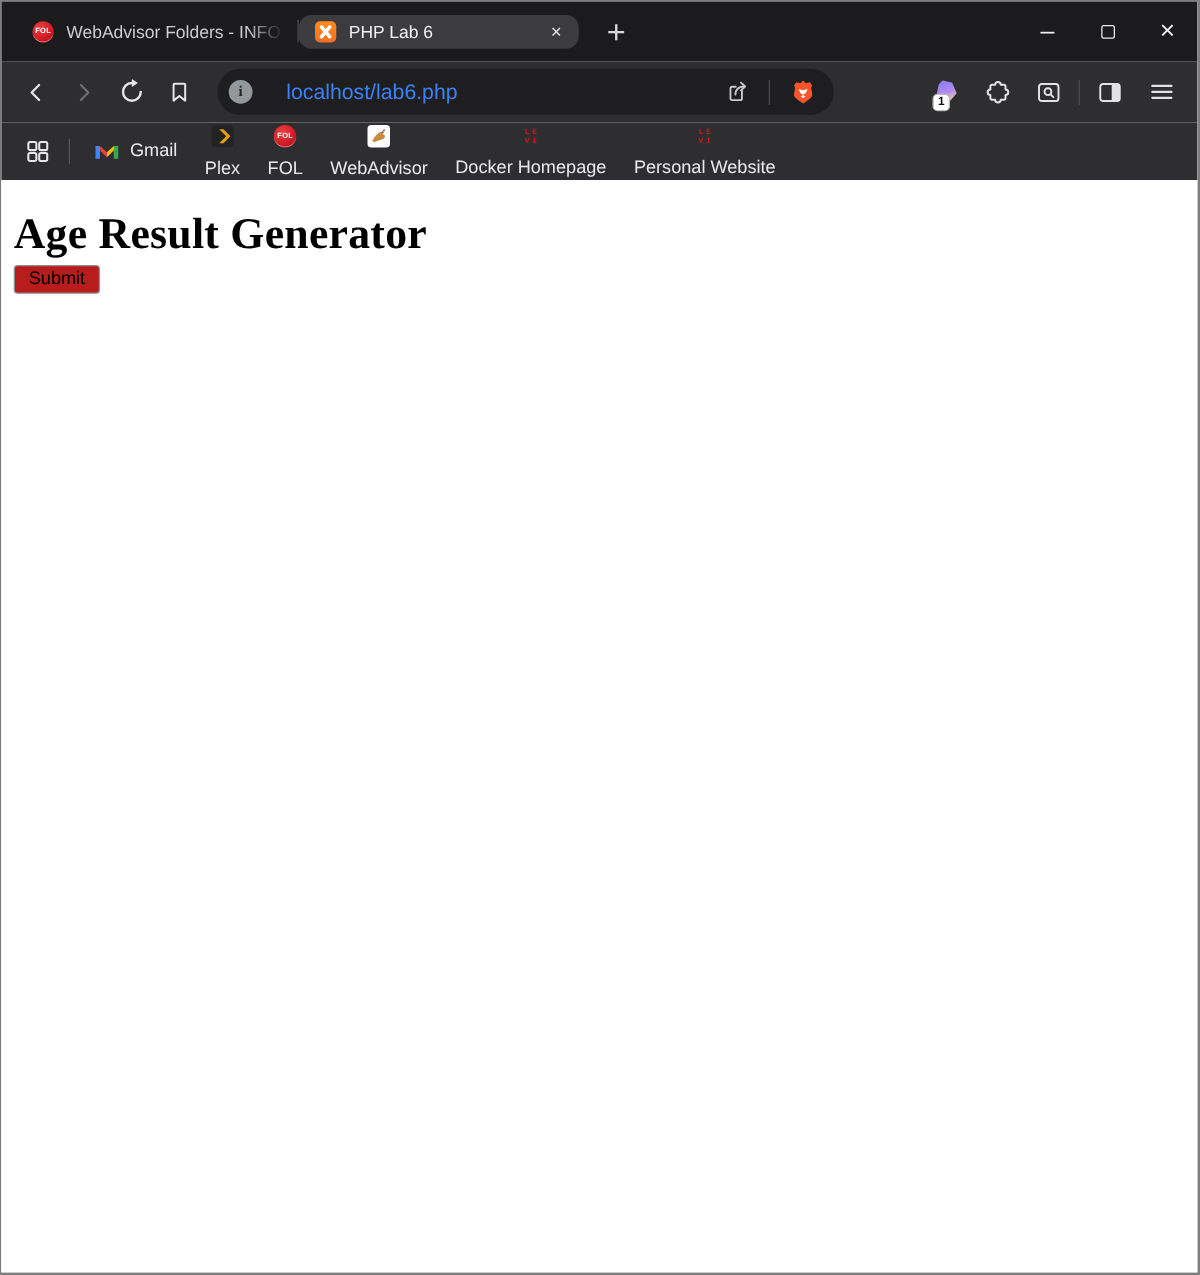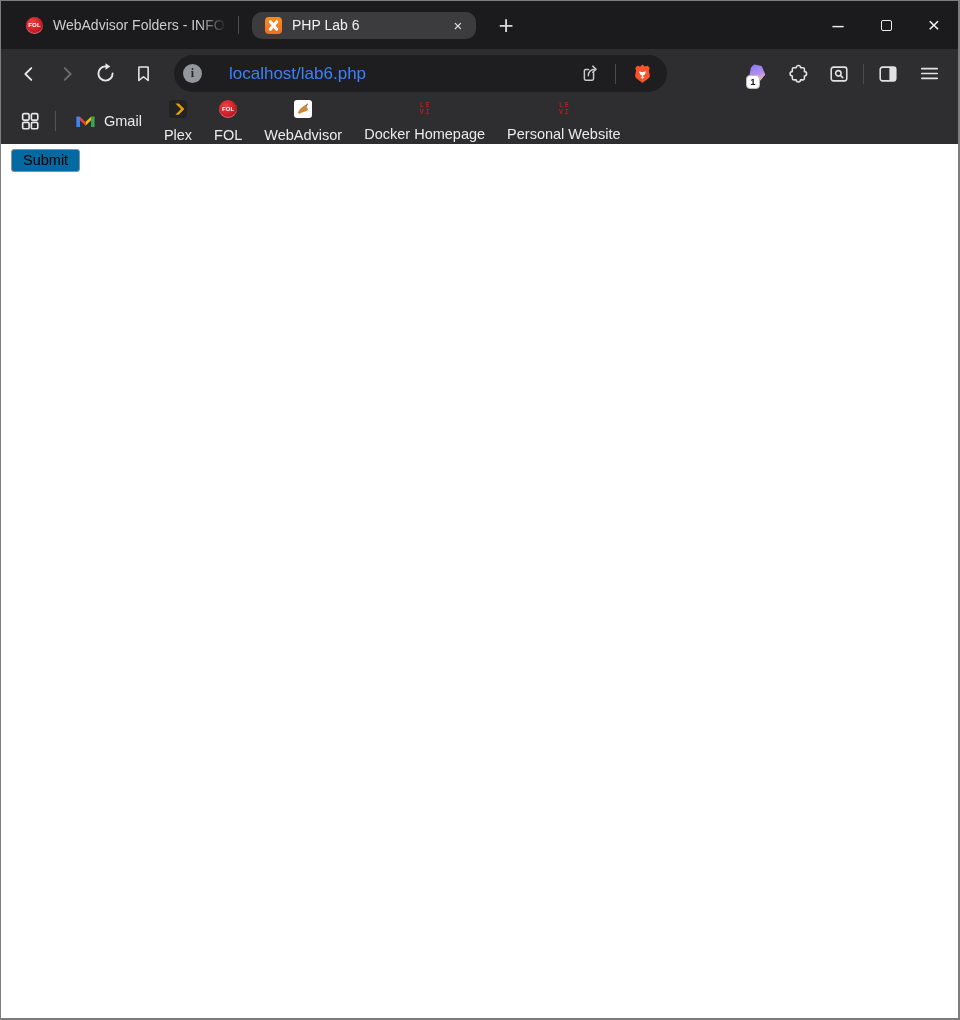--- a/index.html
+++ b/index.html
@@ -12,21 +12,21 @@
     overflow:hidden; background:#fff;
   }
 
   
   .tabbar { height:48px; flex:0 0 48px; background:#1b1b1d; display:flex; align-items:center; padding-left:12px; }
   .tab { width:225px; height:48px; display:flex; align-items:center; gap:10px; padding:0 8px 0 13px; color:#cdcdcf; font-size:14px; cursor:default; }
   .tab-title { flex:1; overflow:hidden; white-space:nowrap;
     -webkit-mask-image:linear-gradient(90deg,#000 82%,transparent 98%);
             mask-image:linear-gradient(90deg,#000 82%,transparent 98%); }
   .tab-divider { width:1px; height:18px; background:#4d4d4f; flex:0 0 1px; }
-  .tab.active { width:224px; height:27px; background:#3c3c3e; border-radius:10px; margin-left:13px; color:#f1f1f2; }
+  .tab.active { width:224px; height:27px; background:#3c3c3e; border-radius:10px; margin-left:0; color:#f1f1f2; }
   .tab-close { width:20px; height:20px; border-radius:4px; display:flex; align-items:center; justify-content:center;
     color:#e4e4e6; font-size:15px; line-height:1; }
   .newtab { margin-left:12px; width:36px; height:36px; display:flex; align-items:center; justify-content:center;
     color:#d8d8da; font-size:26px; font-weight:300; }
   .win-controls { margin-left:auto; display:flex; height:48px; align-self:flex-start; }
   .win-btn { width:48px; height:48px; display:flex; align-items:center; justify-content:center; color:#ededef; }
   .win-btn .dash { font-size:20px; font-weight:400; }
   .maxi-box { width:11px; height:11px; border:1.6px solid #ededef; border-radius:2px; }
   .win-btn .x { font-size:21px; font-weight:300; }
 
@@ -69,21 +69,21 @@
   .bm-sep { width:1px; height:20px; background:#545456; margin:0 12px 0 10px; flex:0 0 1px; }
   .wa-ic { width:18px; height:18px; border-radius:3px; background:#fdfdfd; display:flex; align-items:center; justify-content:center; flex:0 0 18px; }
 
   
   .page { flex:1; background:#fff; font-family:"Liberation Serif", serif; color:#000; padding:0 10px; overflow:hidden; }
   .page h1 { font-size:35px; font-weight:bold; margin-top:23px; letter-spacing:.2px; }
   .form-row { margin-top:25px; font-size:17.5px; display:flex; align-items:center; }
   .age-input { margin-left:6px; width:211px; height:23px; border:1px solid #767676; border-radius:2px;
     font-family:"Liberation Sans", sans-serif; font-size:14px; padding:0 4px; background:#fff; }
   .submit-btn { display:block; margin-top:5px; font-family:"Liberation Sans", sans-serif; font-size:14.5px;
-    color:#000; background:#0369a1; border:1px solid #8f8f8f; border-radius:3px; padding:2px 11px 3px; }
+    color:#000; background:#b91c1c; border:1px solid #8f8f8f; border-radius:3px; padding:2px 11px 3px; }
 
   svg { display:block; }
 </style>
 </head>
 <body>
 
 <div class="window">
 
   <div class="tabbar">
     <div class="tab">
@@ -256,16 +256,17 @@
     <div class="bm-item">
       <span class="levi-ic">
         <span>LE</span>
         <span>VI</span>
       </span>
       <span>Personal Website</span>
     </div>
   </div>
 
   <div class="page">
+    <h1>Age Result Generator</h1>
     <button class="submit-btn">Submit</button>
   </div>
 
 </div>
 
 </body></html>

